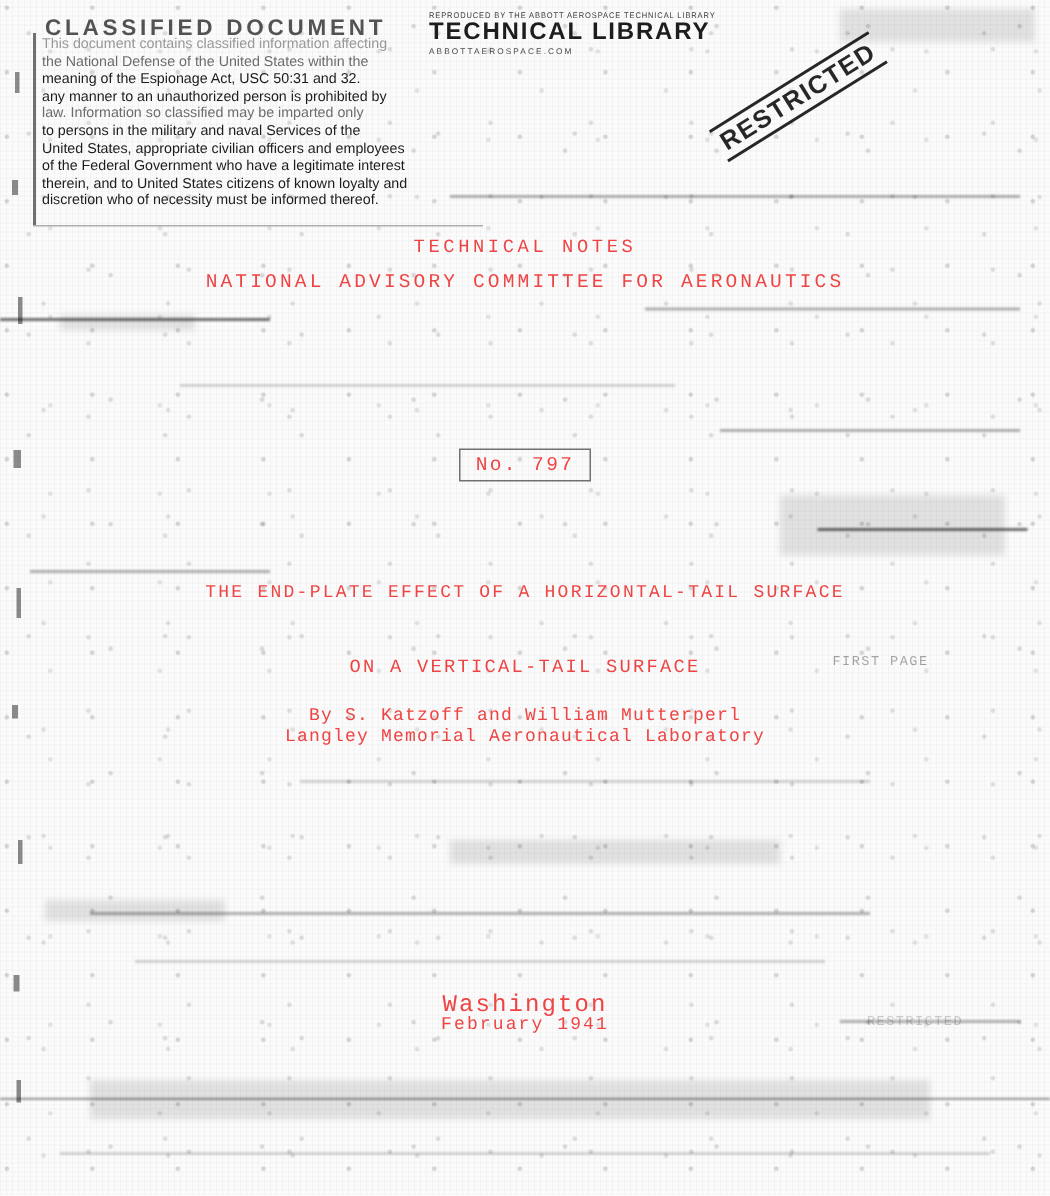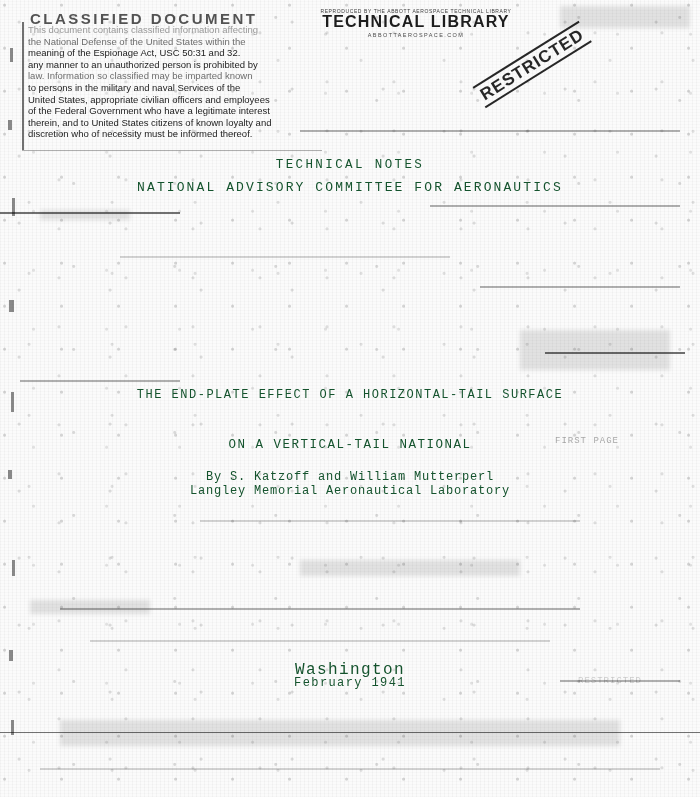--- a/index.html
+++ b/index.html
@@ -60,21 +60,21 @@
   }
   .streak.dark { background: rgba(0,0,0,0.55); }
   .streak.light { background: rgba(0,0,0,0.16); }
 
   
   #library-stamp {
     position: absolute;
     top: 8px;
     left: 286px;
     width: 260px;
-    text-align: center;
+    text-align: left;
     z-index: 6;
   }
   #library-stamp .lib-top {
     font-family: "Liberation Sans", sans-serif;
     font-size: 5px;
     letter-spacing: 0.6px;
     color: #3a3a3a;
     white-space: nowrap;
     transform: scaleY(1.1);
   }
@@ -166,21 +166,21 @@
     padding: 1px 3px;
   }
 
   
   .centered {
     position: absolute;
     left: 0;
     width: 700px;
     text-align: center;
     font-family: "Liberation Mono", monospace;
-    color: #14532d;
+    color: #ef4444;
     z-index: 5;
     white-space: nowrap;
   }
   #tech-notes {
     top: 158px;
     font-size: 12.5px;
     letter-spacing: 2.4px;
   }
   #naca-line {
     top: 180px;
@@ -301,38 +301,41 @@
   </div>
 
   <div id="classified-title">CLASSIFIED DOCUMENT</div>
   <div id="classified-left-rule"></div>
   <div id="classified-bottom-rule"></div>
   <div id="classified-box">
     <div class="cl-line vfaded">This document contains classified information affecting</div>
     <div class="cl-line faded">the National Defense of the United States within the</div>
     <div class="cl-line">meaning of the Espionage Act, USC 50:31 and 32.</div>
     <div class="cl-line">any manner to an unauthorized person is prohibited by</div>
-    <div class="cl-line faded">law.  Information so classified may be imparted known</div>
+    <div class="cl-line faded">law.  Information so classified may be imparted only</div>
     <div class="cl-line">to persons in the military and naval Services of the</div>
     <div class="cl-line">United States, appropriate civilian officers and employees</div>
     <div class="cl-line">of the Federal Government who have a legitimate interest</div>
     <div class="cl-line">therein, and to United States citizens of known loyalty and</div>
     <div class="cl-line">discretion who of necessity must be informed thereof.</div>
   </div>
 
   <div id="restricted-stamp">
     <span class="inner">RESTRICTED</span>
   </div>
 
   <div class="centered" id="tech-notes">TECHNICAL NOTES</div>
   <div class="centered" id="naca-line">NATIONAL ADVISORY COMMITTEE FOR AERONAUTICS</div>
 
+  <div class="centered" id="report-number">
+    <span class="numbox">No. 797</span>
+  </div>
 
   <div class="centered" id="title-line-1">THE END-PLATE EFFECT OF A HORIZONTAL-TAIL SURFACE</div>
-  <div class="centered" id="title-line-2">ON A VERTICAL-TAIL NATIONAL</div>
+  <div class="centered" id="title-line-2">ON A VERTICAL-TAIL SURFACE</div>
 
   <div class="centered" id="byline">By S. Katzoff and William Mutterperl</div>
   <div class="centered" id="affiliation">Langley Memorial Aeronautical Laboratory</div>
 
   <div class="centered" id="place">Washington</div>
   <div class="centered" id="date">February 1941</div>
 
   <div class="ghost-text" style="left:555px;top:436px;">FIRST PAGE</div>
   <div class="ghost-text" style="left:578px;top:676px;opacity:0.55;">RESTRICTED</div>
 

